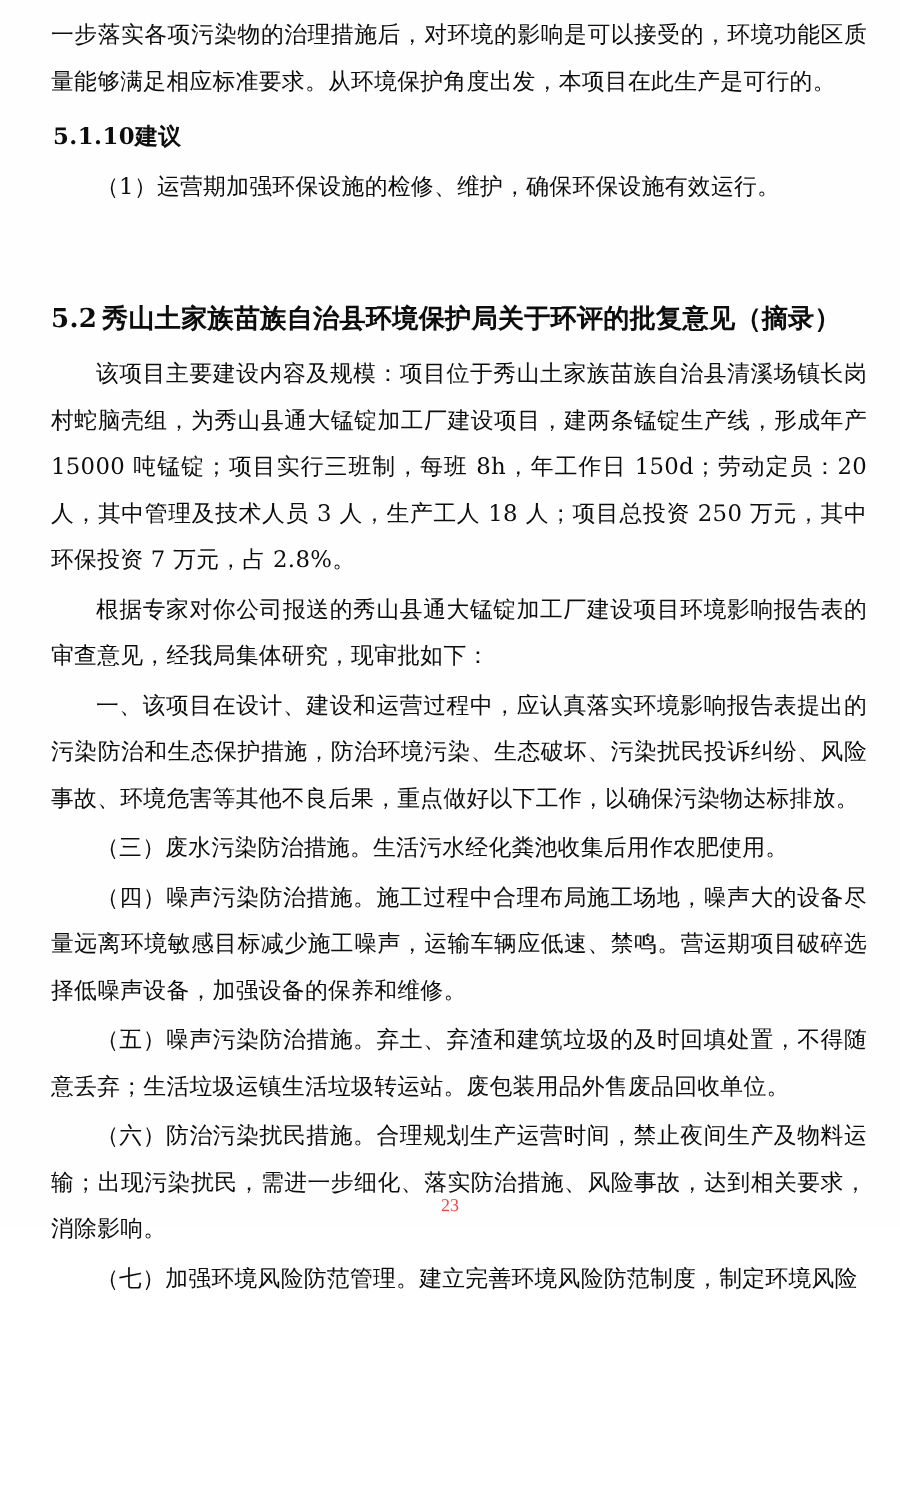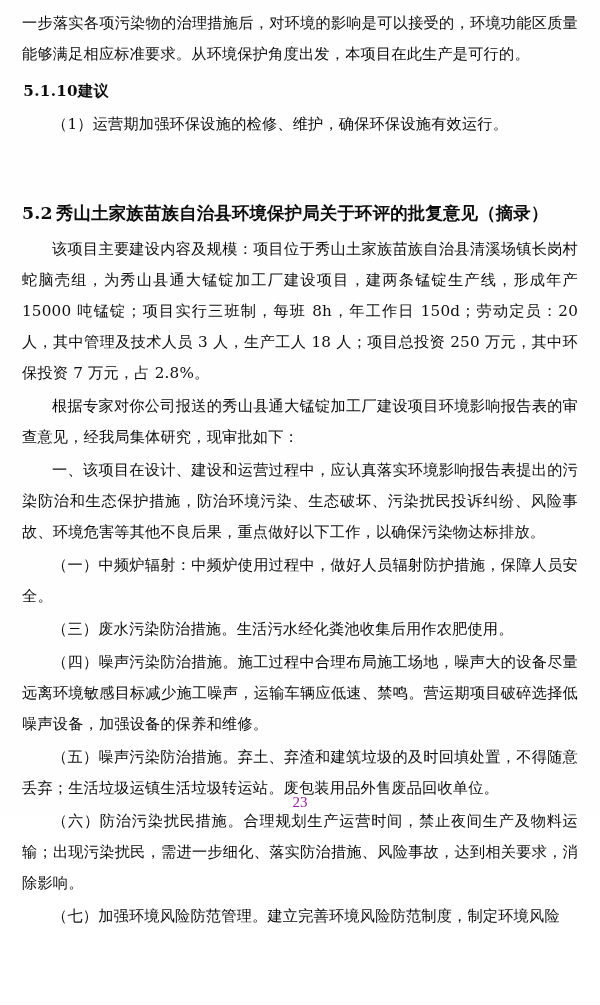--- a/index.html
+++ b/index.html
@@ -13,21 +13,21 @@
     font-family: "DejaVu Serif", "Liberation Serif", serif;
     color: #0d0d0d;
     position: relative;
     overflow: hidden;
   }
   .page {
     position: relative;
     width: 600px;
     height: 817px;
     box-sizing: border-box;
-    padding: 8px 22px 0 22px;
+    padding: 8px 22px 0 34px;
     background: #fefefe;
   }
   .para {
     font-size: 15.2px;
     line-height: 31px;
     text-align: justify;
     text-justify: inter-ideograph;
     margin: 0 0 2px 0;
     letter-spacing: 0.2px;
   }
@@ -58,23 +58,23 @@
     display: inline-block;
     min-width: 34px;
     margin-top: 46px;
   }
   .page-number {
     position: absolute;
     left: 0;
     right: 0;
     bottom: 6px;
     text-align: center;
-    font-size: 15px;
+    font-size: 12px;
     font-family: "Liberation Serif", serif;
-    color: #a21caf;
+    color: #ef4444;
   }
   .tight {
     margin-bottom: 0;
   }
 </style>
 </head>
 <body>
 
 <div class="page">
 
@@ -86,21 +86,20 @@
 
   <p class="para indent">（1）运营期加强环保设施的检修、维护，确保环保设施有效运行。</p>
 
   <div class="heading-big">
     <span class="num">5.2</span><span>秀山土家族苗族自治县环境保护局关于环评的批复意见（摘录）</span>
   </div>
 
   <p class="para indent">该项目主要建设内容及规模：项目位于秀山土家族苗族自治县清溪场镇长岗村蛇脑壳组，为秀山县通大锰锭加工厂建设项目，建两条锰锭生产线，形成年产 15000 吨锰锭；项目实行三班制，每班 8h，年工作日 150d；劳动定员：20 人，其中管理及技术人员 3 人，生产工人 18 人；项目总投资 250 万元，其中环保投资 7 万元，占 2.8%。</p>
   <p class="para indent">根据专家对你公司报送的秀山县通大锰锭加工厂建设项目环境影响报告表的审查意见，经我局集体研究，现审批如下：</p>
   <p class="para indent">一、该项目在设计、建设和运营过程中，应认真落实环境影响报告表提出的污染防治和生态保护措施，防治环境污染、生态破坏、污染扰民投诉纠纷、风险事故、环境危害等其他不良后果，重点做好以下工作，以确保污染物达标排放。</p>
-  <p class="para indent">（一）中频炉辐射：中频炉使用过程中，做好人员辐射防护措施，保障人员安全。</p>
   <p class="para indent">（三）废水污染防治措施。生活污水经化粪池收集后用作农肥使用。</p>
   <p class="para indent">（四）噪声污染防治措施。施工过程中合理布局施工场地，噪声大的设备尽量远离环境敏感目标减少施工噪声，运输车辆应低速、禁鸣。营运期项目破碎选择低噪声设备，加强设备的保养和维修。</p>
   <p class="para indent">（五）噪声污染防治措施。弃土、弃渣和建筑垃圾的及时回填处置，不得随意丢弃；生活垃圾运镇生活垃圾转运站。废包装用品外售废品回收单位。</p>
   <p class="para indent">（六）防治污染扰民措施。合理规划生产运营时间，禁止夜间生产及物料运输；出现污染扰民，需进一步细化、落实防治措施、风险事故，达到相关要求，消除影响。</p>
   <p class="para indent tight">（七）加强环境风险防范管理。建立完善环境风险防范制度，制定环境风险</p>
 
   <div class="page-number">23</div>
 </div>
 
 </body></html>

